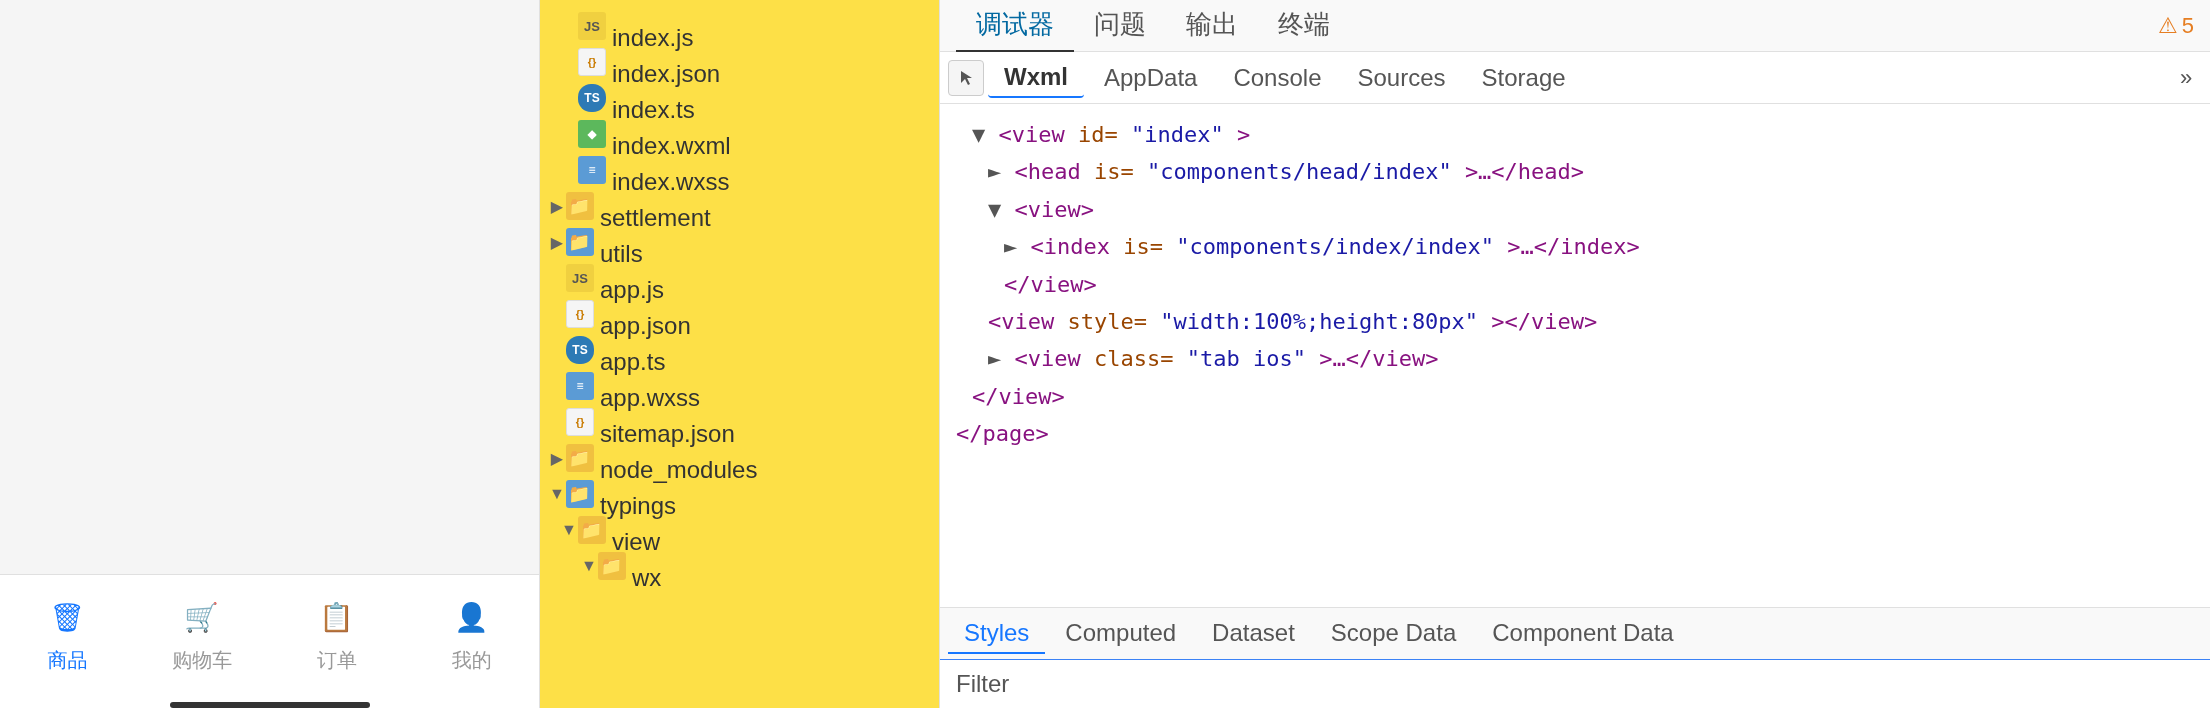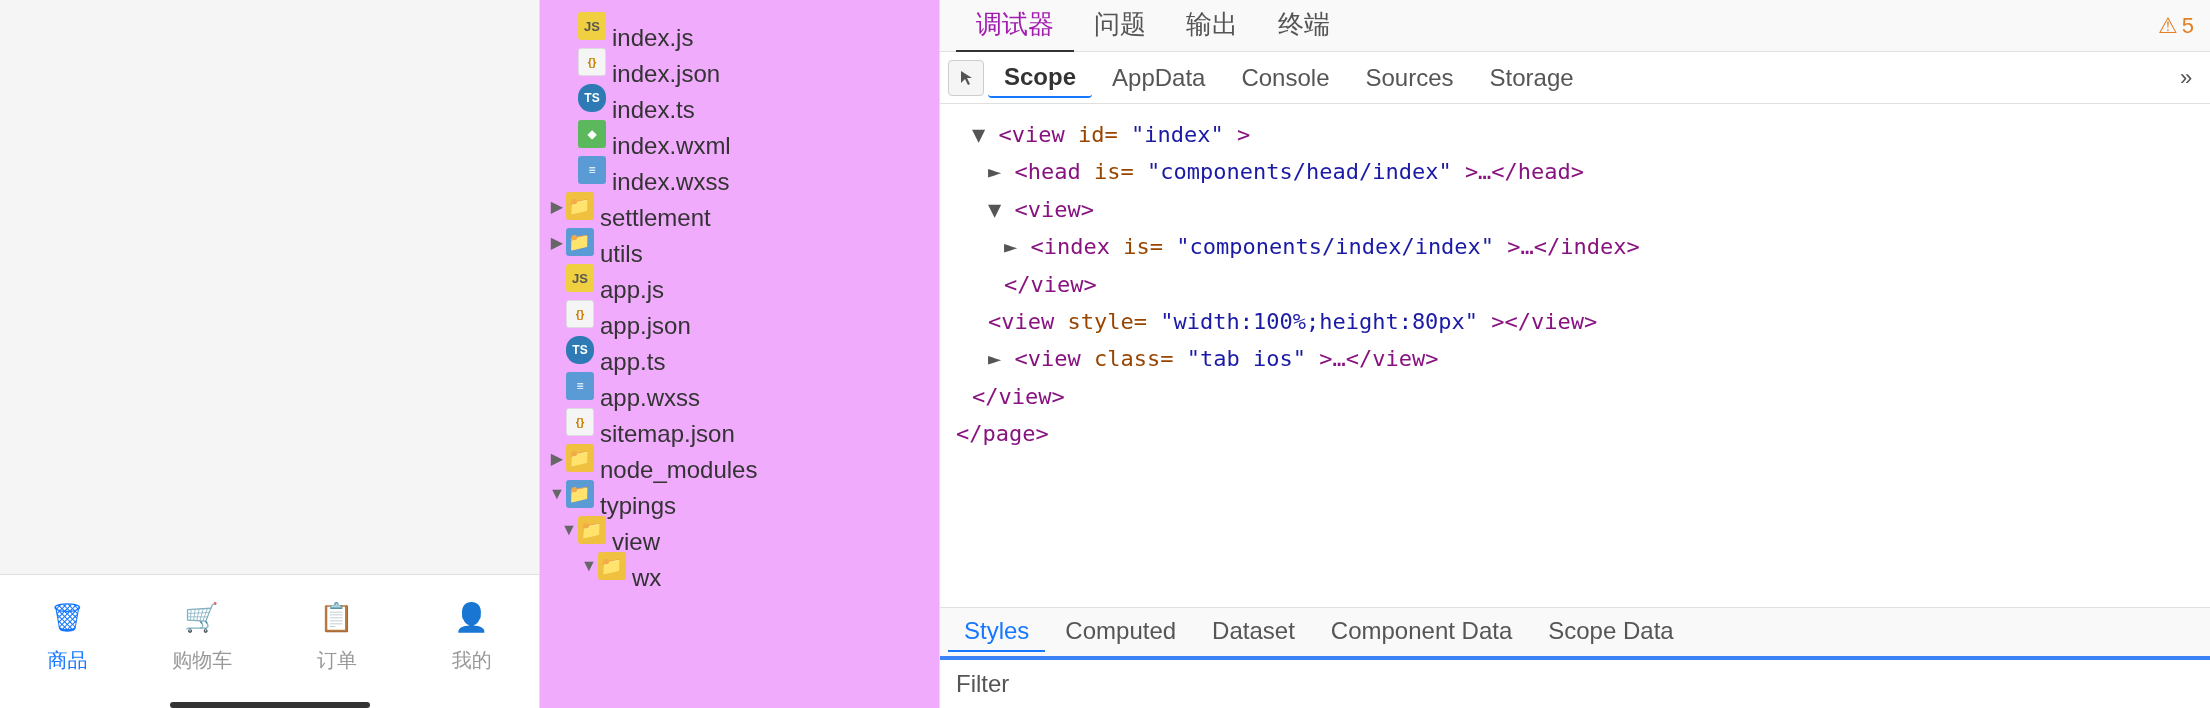--- a/index.html
+++ b/index.html
@@ -73,21 +73,21 @@
       background: #333;
       border-radius: 3px;
       margin: 0 auto;
       margin-top: 8px;
     }
 
     
     .filetree-panel {
       width: 400px;
       height: 708px;
-      background: #f0abfc;
+      background: #fde047;
       border-right: 1px solid #e0e0e0;
       overflow-y: auto;
       flex-shrink: 0;
       font-size: 24px;
       padding: 8px 0;
     }
 
     .tree-item {
       display: flex;
       align-items: center;
@@ -152,21 +152,21 @@
       height: 52px;
       display: flex;
       align-items: center;
       font-size: 26px;
       color: #555;
       cursor: pointer;
       border-bottom: 2px solid transparent;
     }
 
     .top-tab.active {
-      color: #a21caf;
+      color: #0369a1;
       border-bottom: 2px solid #333;
     }
 
     .devtools-warn {
       margin-left: auto;
       display: flex;
       align-items: center;
       gap: 4px;
       font-size: 22px;
       color: #e67e22;
@@ -240,21 +240,21 @@
     
     .devtools-bottom {
       border-top: 1px solid #e0e0e0;
       flex-shrink: 0;
     }
 
     .bottom-tabs {
       display: flex;
       align-items: center;
       height: 52px;
-      border-bottom: 4px solid #3b82f6;
+      border-bottom: 1px solid #3b82f6;
       padding: 0 8px;
       background: #f9f9f9;
       gap: 4px;
     }
 
     .bottom-tab {
       padding: 0 16px;
       height: 40px;
       display: flex;
       align-items: center;
@@ -442,21 +442,21 @@
       <span>5</span>
     </div>
   </div>
 
   <div class="devtools-tool-bar">
     <div class="tool-icon-btn">
       <svg width="18" height="18" viewBox="0 0 18 18" fill="none" xmlns="http://www.w3.org/2000/svg">
         <path d="M4 2 L4 14 L8 10 L11 16 L13 15 L10 9 L15 9 Z" fill="#555"></path>
       </svg>
     </div>
-    <div class="tool-tab" style="font-weight:600;color:#333;border-bottom:2px solid #1677ff;">Scope</div>
+    <div class="tool-tab" style="font-weight:600;color:#333;border-bottom:2px solid #1677ff;">Wxml</div>
     <div class="tool-tab">AppData</div>
     <div class="tool-tab">Console</div>
     <div class="tool-tab">Sources</div>
     <div class="tool-tab">Storage</div>
     <div class="more-btn">»</div>
   </div>
 
   <div class="xml-content">
     <span class="xml-line xml-indent-1">
       <span class="xml-collapse">▼ </span>
@@ -505,20 +505,20 @@
     <span class="xml-line">
       <span class="xml-tag">&lt;/page&gt;</span>
     </span>
   </div>
 
   <div class="devtools-bottom">
     <div class="bottom-tabs">
       <div class="bottom-tab active">Styles</div>
       <div class="bottom-tab">Computed</div>
       <div class="bottom-tab">Dataset</div>
+      <div class="bottom-tab">Scope Data</div>
       <div class="bottom-tab">Component Data</div>
-      <div class="bottom-tab">Scope Data</div>
     </div>
     <div class="filter-bar">
       <span class="filter-label">Filter</span>
     </div>
   </div>
 </div>
 
 </body></html>

